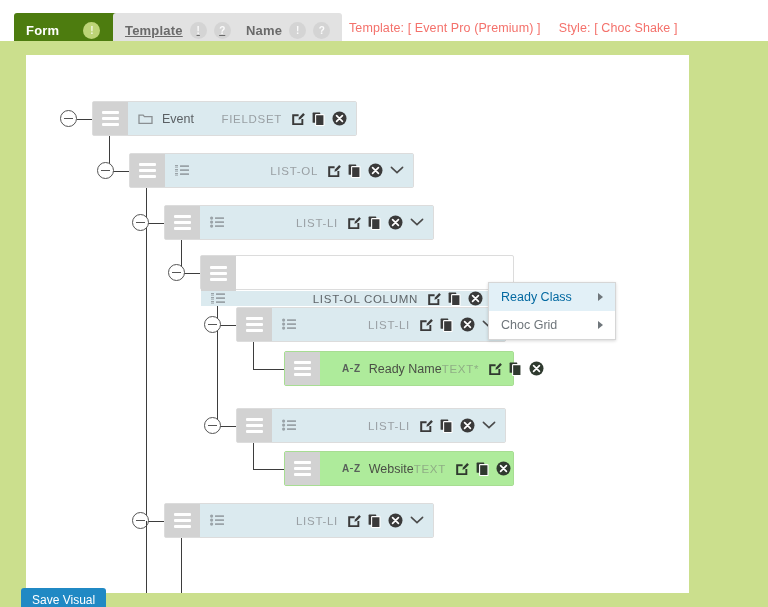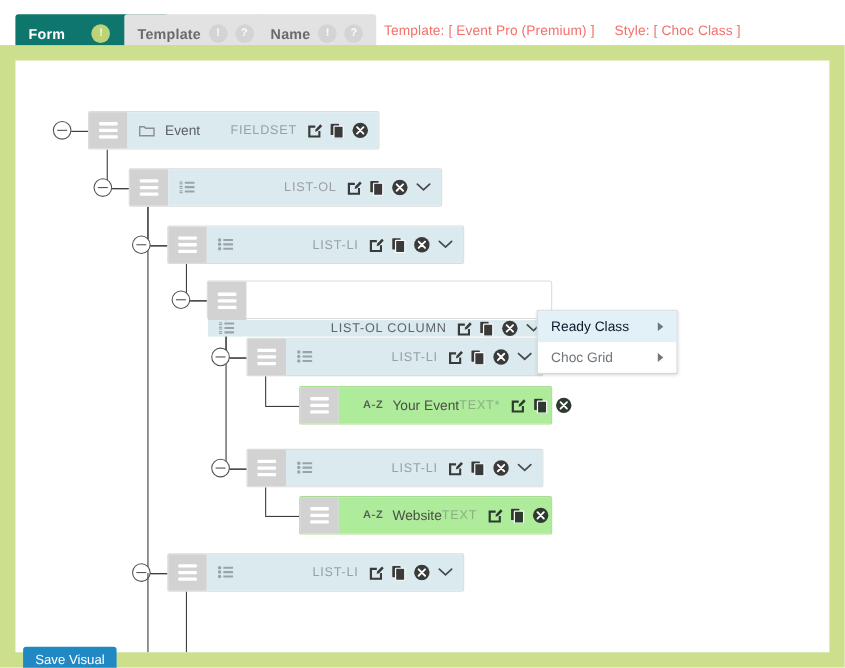--- a/index.html
+++ b/index.html
@@ -16,51 +16,51 @@
   
   .tabbar{position:absolute;left:0;top:0;width:768px;height:47px;background:#ffffff;}
   .tab{
     position:absolute;top:13px;height:34px;
     box-sizing:border-box;
     display:flex;align-items:center;
     padding:0 12px;gap:7px;
     border-radius:3px 3px 0 0;
     font-size:13px;font-weight:bold;
   }
-  .tab.active{background:#0f766e;color:#ffffff;gap:24px;}
+  .tab.active{background:#4d7c0f;color:#ffffff;gap:24px;}
   .tab.idle{background:#e2e2e2;color:#6a6a6a;}
   .tab .lbl{letter-spacing:.2px;}
   .badge{
     width:17px;height:17px;border-radius:50%;
     display:flex;align-items:center;justify-content:center;
     font-size:10px;font-weight:bold;
     box-sizing:border-box;
   }
   .tab.active .badge{background:#bcd477;color:#f2f7e2;}
   .tab.idle .badge{background:#d4d4d4;color:#fbfbfb;}
 
   #tab-form{left:14px;}
-  #tab-template{left:113px;}
+  #tab-template{left:113px;text-decoration:underline;}
   #tab-style{left:234px;}
 
   .headmeta{
     position:absolute;left:349px;top:21px;
     font-size:12.5px;color:#f4716b;white-space:nowrap;
     letter-spacing:.1px;
   }
   .headmeta .sp{display:inline-block;width:11px;}
 
   
   .greenframe{
     position:absolute;left:0;top:41px;width:768px;height:566px;
     background:#cbdf8d;
   }
   .canvas{
-    position:absolute;left:14px;top:14px;
-    width:740px;height:538px;
+    position:absolute;left:26px;top:14px;
+    width:663px;height:538px;
     background:#ffffff;
     overflow:hidden;
   }
 
   
   .vline{position:absolute;width:1px;background:#3d3d3d;}
   .hline{position:absolute;height:1px;background:#3d3d3d;}
 
   .toggle{
     position:absolute;width:17px;height:17px;border-radius:50%;
@@ -125,21 +125,21 @@
     border:1px solid #d6d6d6;
     box-shadow:0 1px 3px rgba(0,0,0,.16);
     padding:0;box-sizing:border-box;
   }
   .mi{
     display:flex;align-items:center;
     height:28px;padding:0 12px;
     font-size:12.5px;color:#6f767b;
     box-sizing:border-box;white-space:nowrap;
   }
-  .mi.sel{background:#e2f0f7;color:#0f172a;}
+  .mi.sel{background:#e2f0f7;color:#0369a1;}
   .mi .mspacer{flex:1 1 auto;min-width:18px;}
   .arrow{
     width:0;height:0;
     border-top:4px solid transparent;
     border-bottom:4px solid transparent;
     border-left:5px solid #6f767b;
   }
   #menu-main{left:488px;top:282px;width:128px;}
   #menu-sub{left:622px;top:282px;width:132px;}
   #menu-sub .mi{height:28px;}
@@ -175,21 +175,21 @@
 
     <div class="tab idle" id="tab-style">
       <span class="lbl">Name</span>
       <span class="badge">!</span>
       <span class="badge">?</span>
     </div>
 
     <div class="headmeta">
       <span>Template: [ Event Pro (Premium) ]</span>
       <span class="sp"></span>
-      <span>Style: [ Choc Class ]</span>
+      <span>Style: [ Choc Shake ]</span>
     </div>
   </div>
 
   <div class="greenframe">
     <div class="canvas" id="canvas">
 
     <div class="vline" style="left: 83px; top: 81px; height: 34.5px;"></div>
         <div class="hline" style="left: 83px; top: 115.5px; width: 20px;"></div>
         <div class="vline" style="left: 120px; top: 133px; height: 34.5px;"></div>
         <div class="hline" style="left: 120px; top: 167.5px; width: 18px;"></div>
@@ -457,21 +457,21 @@
             <span class="bars">
               <i></i>
               <i></i>
               <i></i>
             </span>
           </div>
           <div class="body">
             <span class="tyicon">
               <span class="azicon">A<span class="dash"></span>Z</span>
             </span>
-            <span class="label">Your Event</span>
+            <span class="label">Ready Name</span>
             <span class="spacer"></span>
             <span class="typetag">TEXT*</span>
             <span class="acts">
               <span>
                 <svg width="14" height="14" viewBox="0 0 14 14" fill="none">
                   <path d="M1.2 2.2h6.4v2.0H3.2v7.0h7.2V7.0h1.9v6.0H1.2z" fill="#2f3a2f"></path>
                   <path d="M8.0 5.4L12.2 1.0l1.7 1.7L9.6 7.1 7.4 7.8z" fill="#2f3a2f"></path>
                 </svg>
               </span>
               <span>

